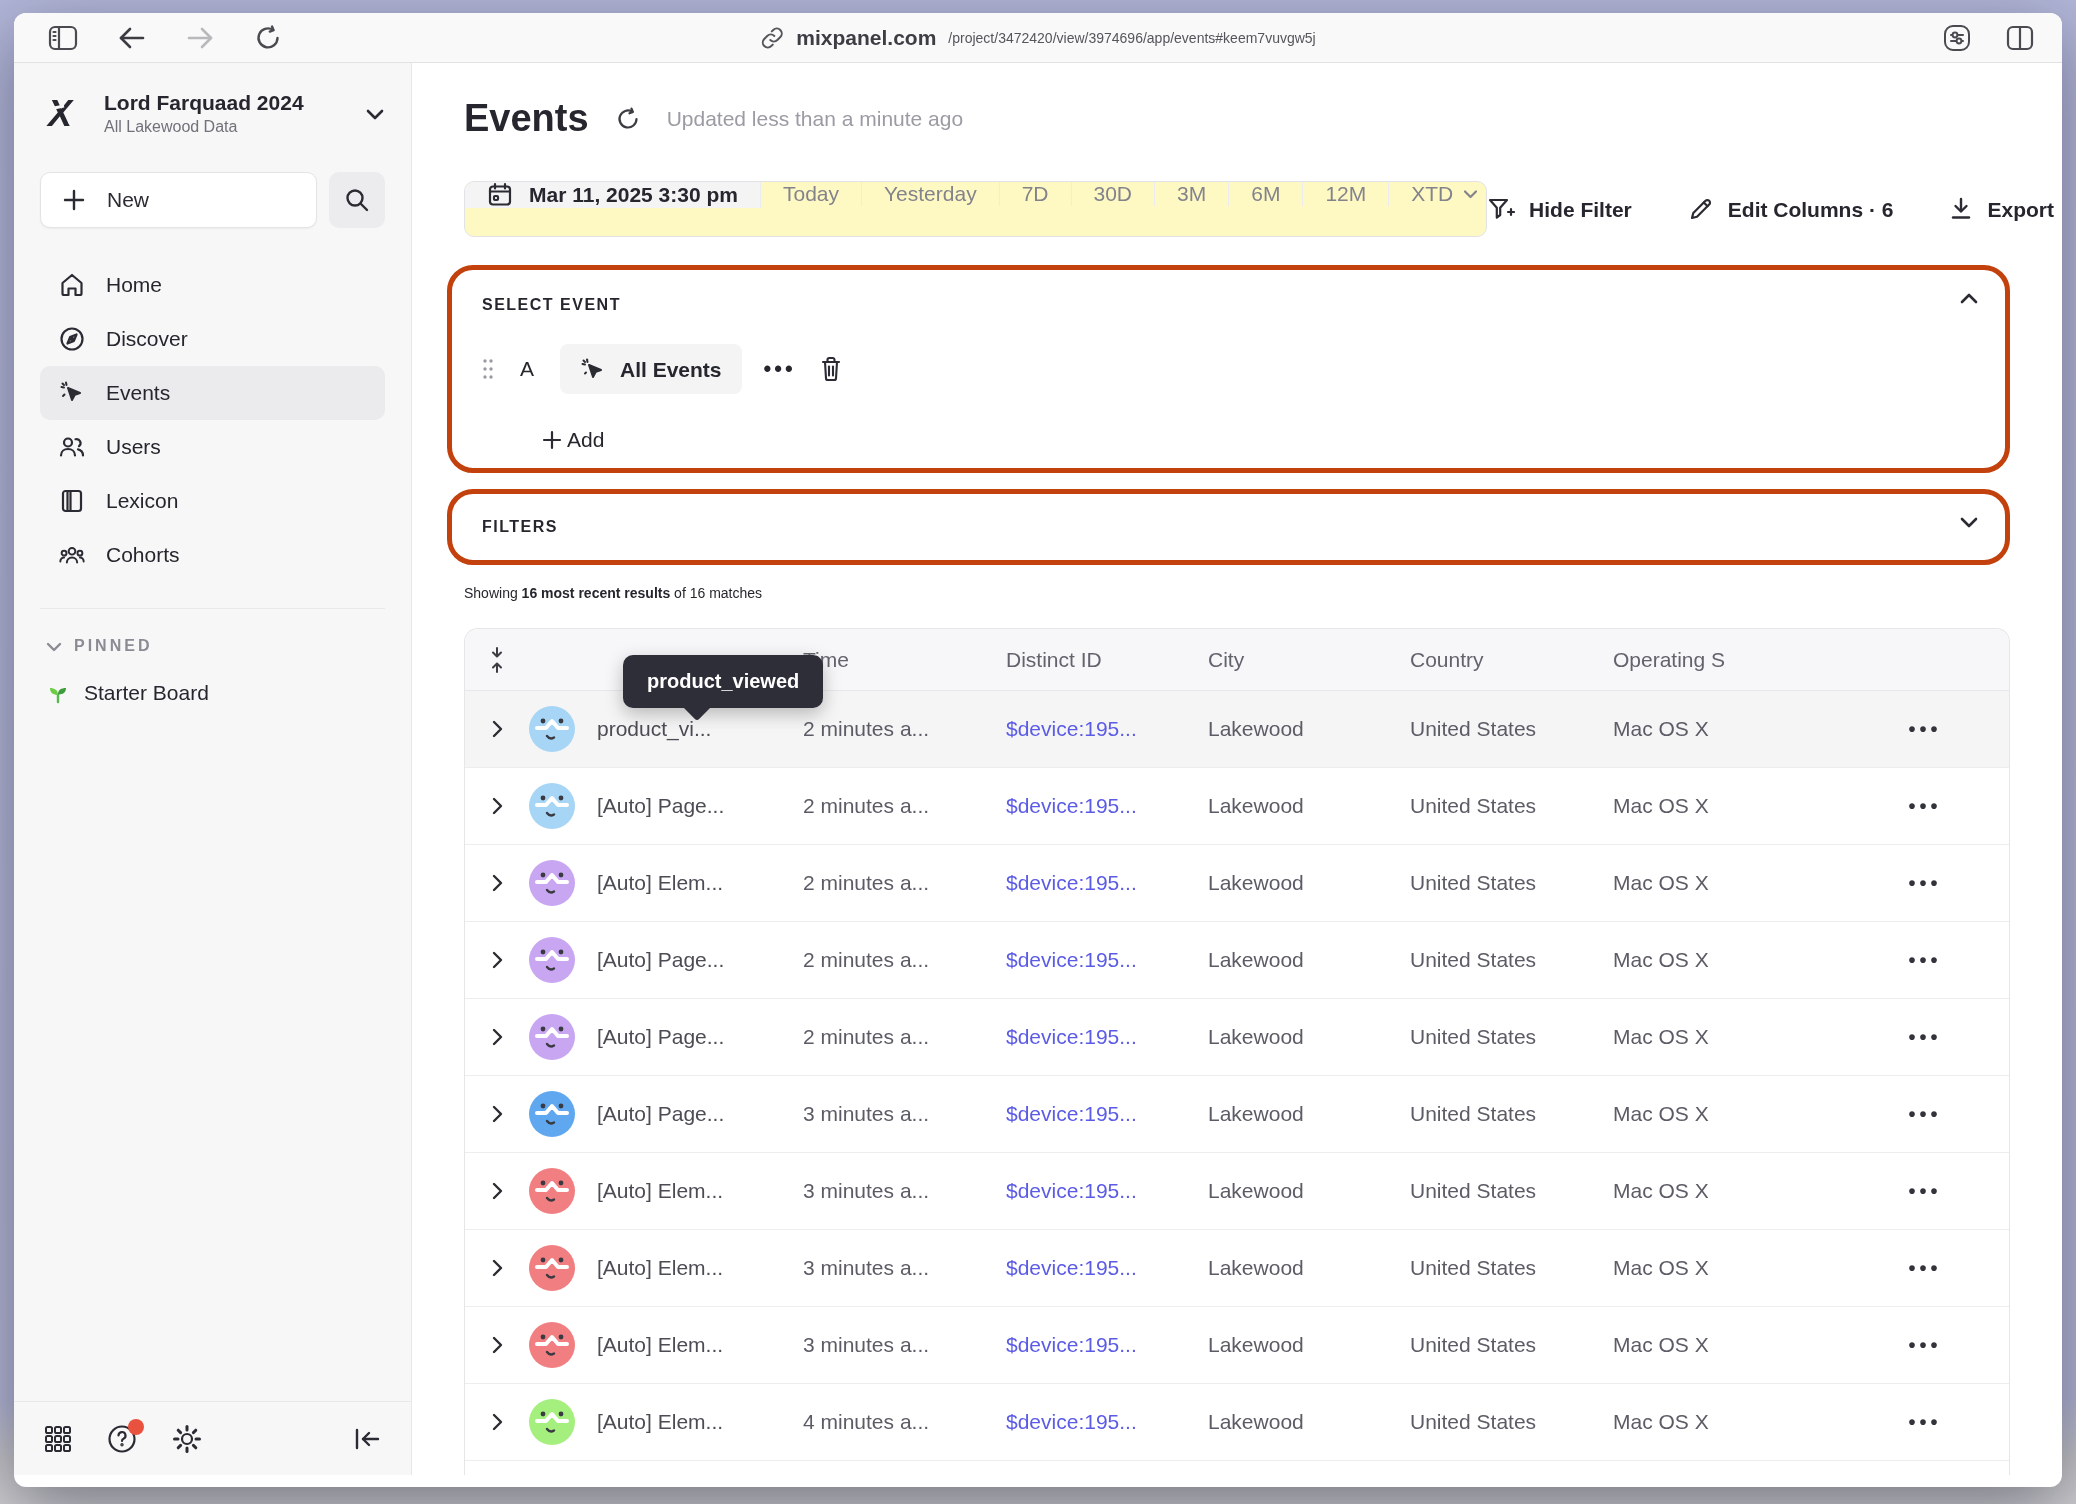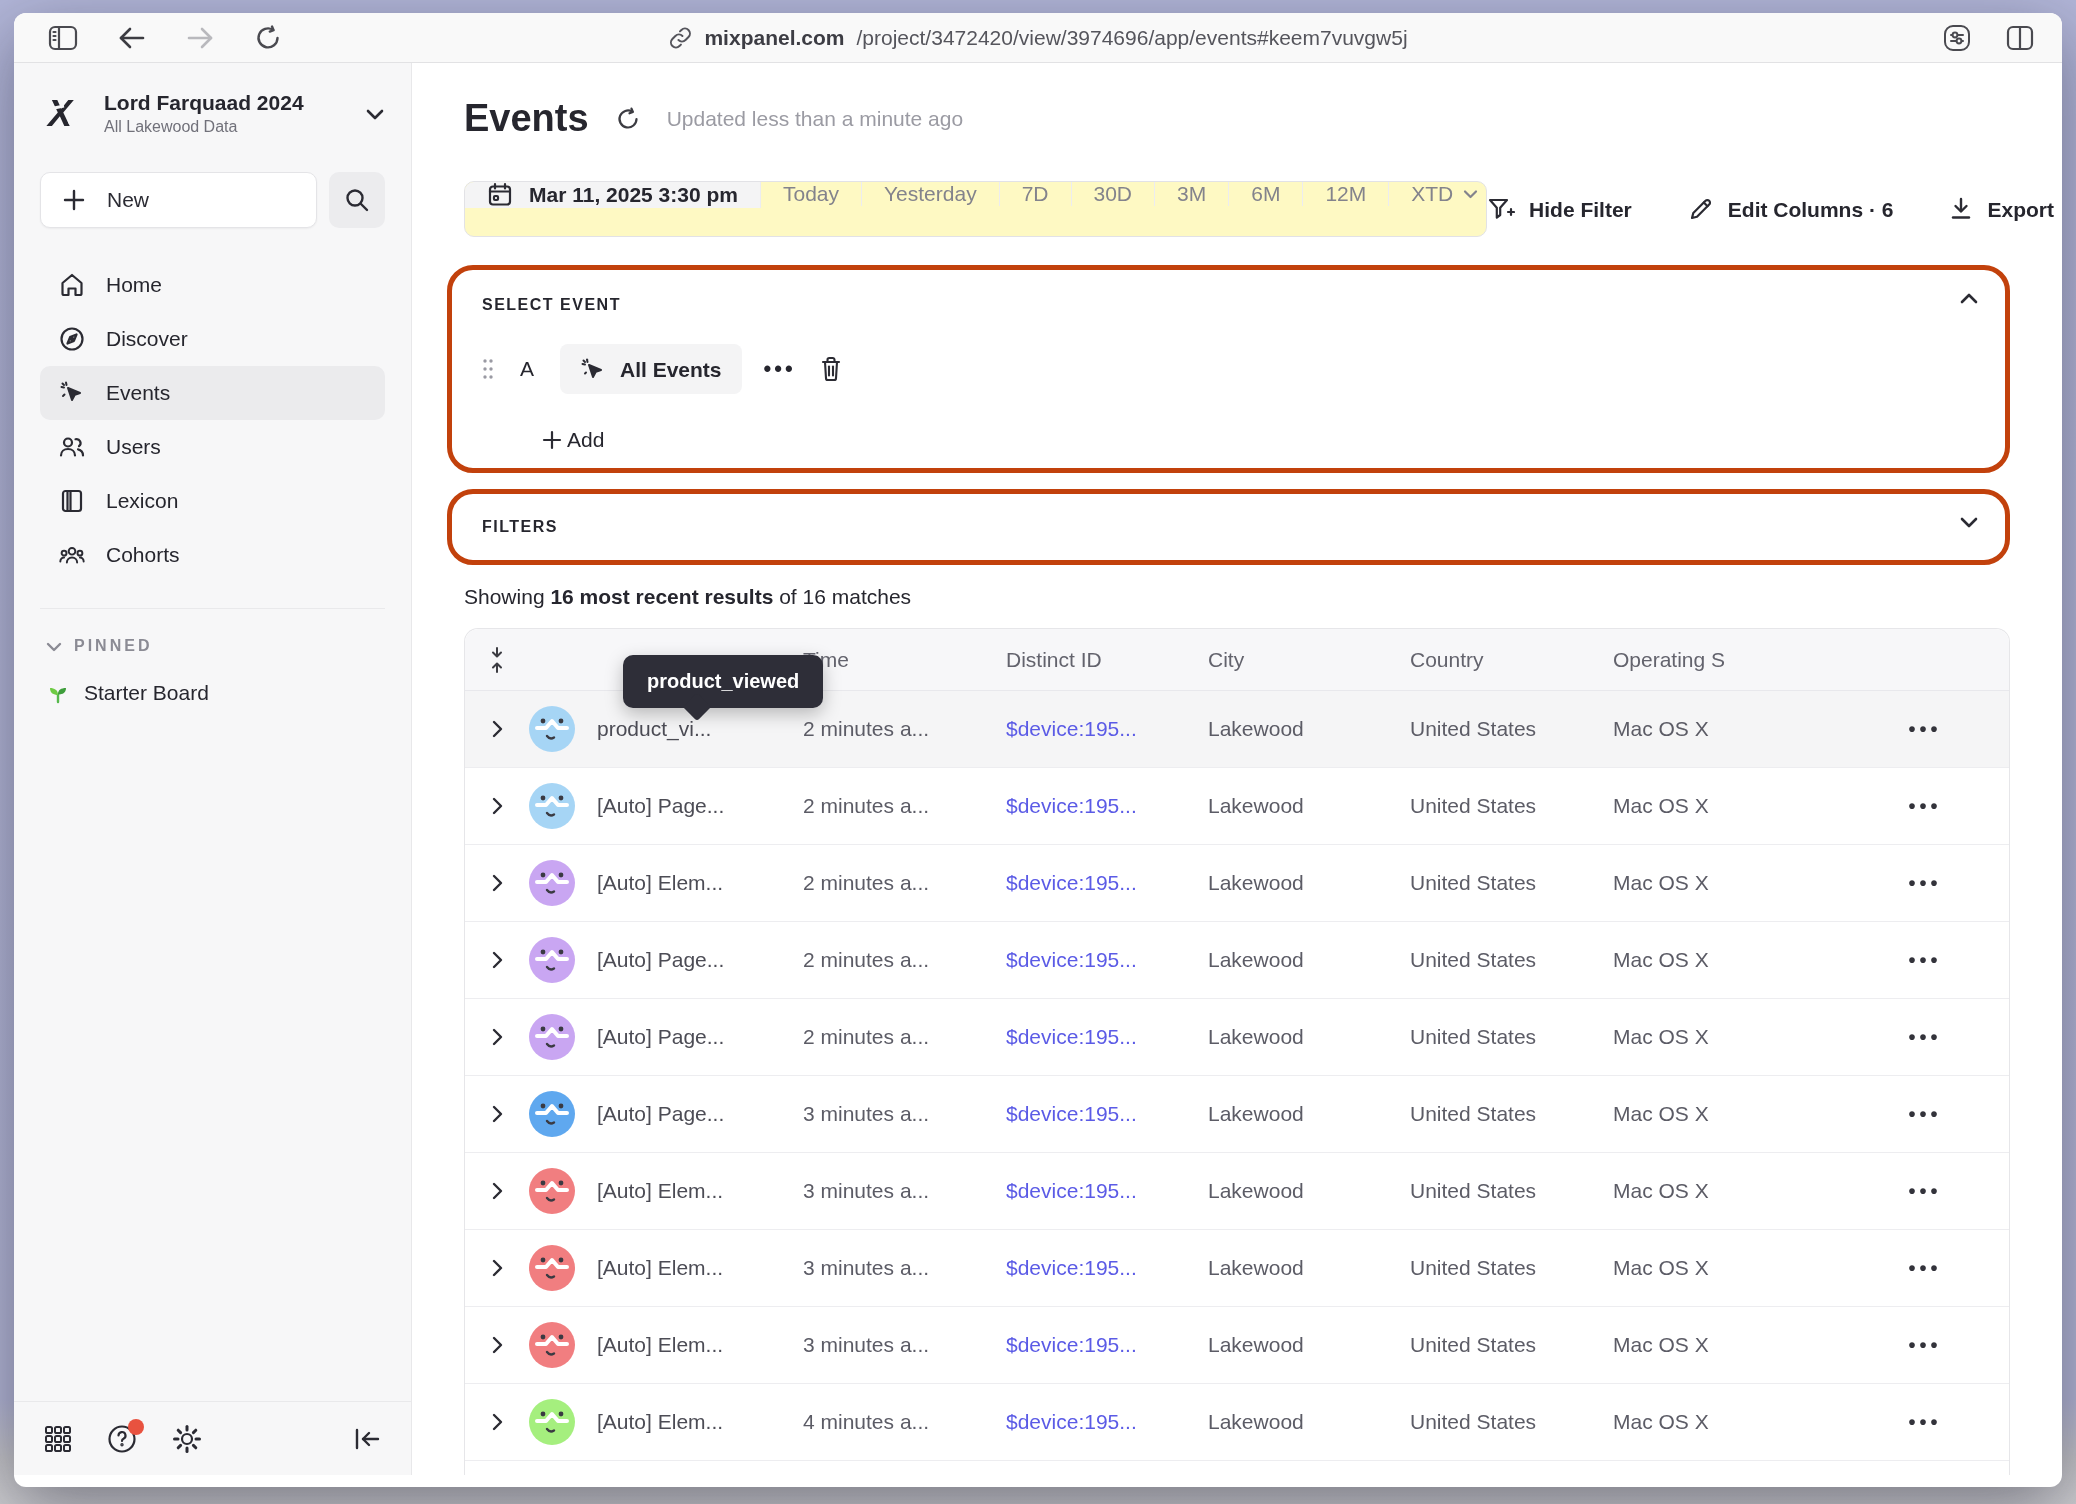--- a/index.html
+++ b/index.html
@@ -20,21 +20,21 @@
     display:flex; align-items:center; position:relative;
   }
   .chrome .navicons { display:flex; align-items:center; gap:40px; padding-left:34px; }
   .icon-btn { display:flex; align-items:center; justify-content:center; background:none; border:none; cursor:pointer; }
   .chrome svg { display:block; }
   .urlbox {
     position:absolute; left:50%; top:50%; transform:translate(-50%,-50%);
     display:flex; align-items:center; gap:12px; white-space:nowrap;
   }
   .urlbox .domain { font-weight:700; font-size:21px; color:#3d3d44; }
-  .urlbox .path { font-size:21px; color:#55555c; }
+  .urlbox .path { font-size:14px; color:#55555c; }
   .chrome .rights { position:absolute; right:28px; display:flex; gap:34px; align-items:center; }
   
   .app { display:flex; height:1412px; }
   .sidebar {
     width:398px; background:#f7f7f8; border-right:1px solid #e8e8ea;
     position:relative; flex:none;
   }
   .main { flex:1; background:#fff; position:relative; overflow:hidden; }
   
   .project { display:flex; align-items:center; gap:16px; margin:28px 26px 0 30px; }
@@ -95,21 +95,21 @@
   .card-label { font-size:16px; font-weight:700; letter-spacing:1.5px; color:#26262e; }
   .card .toggle { position:absolute; right:26px; top:22px; cursor:pointer; }
   .event-row { display:flex; align-items:center; margin-top:30px; gap:22px; }
   .row-key { font-size:21px; color:#26262e; width:22px; text-align:center; }
   .event-pill { display:flex; align-items:flex-end; gap:14px; background:#f4f4f5; border-radius:8px;
     padding:12px 20px; font-size:21px; font-weight:700; color:#26262e; cursor:pointer; }
   .dots3 { letter-spacing:3px; font-weight:700; color:#26262e; font-size:22px; cursor:pointer; }
   .add-row { display:flex; align-items:center; gap:5px; margin:34px 0 0 60px;
     font-size:21px; font-weight:500; color:#26262e; cursor:pointer; }
   
-  .showing { position:absolute; left:52px; top:522px; font-size:21px; color:#26262e; }
+  .showing { position:absolute; left:52px; top:522px; font-size:14px; color:#26262e; }
   .showing b { font-weight:700; }
   
   .tablewrap { position:absolute; left:52px; right:52px; top:565px; bottom:-40px;
     border:1px solid #e6e6e9; border-bottom:none; border-radius:14px 14px 0 0; overflow:visible; background:#fff; }
   .tgrid { display:grid; grid-template-columns:64px 68px 206px 203px 202px 202px 203px 228px 1fr; align-items:center; }
   .thead { height:62px; background:#f7f7f9; border-radius:14px 14px 0 0; border-bottom:1px solid #e8e8ec; }
   .th { font-size:21px; color:#63636d; white-space:nowrap; overflow:hidden; }
   .trow { height:77px; border-bottom:1px solid #ededf0; background:#fff; }
   .trow.active { background:#f5f5f6; }
   .expand { display:flex; justify-content:center; align-items:center; cursor:pointer; }

